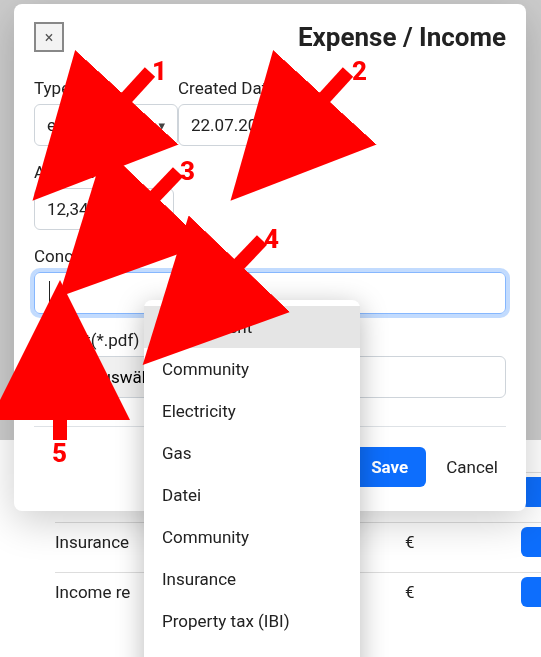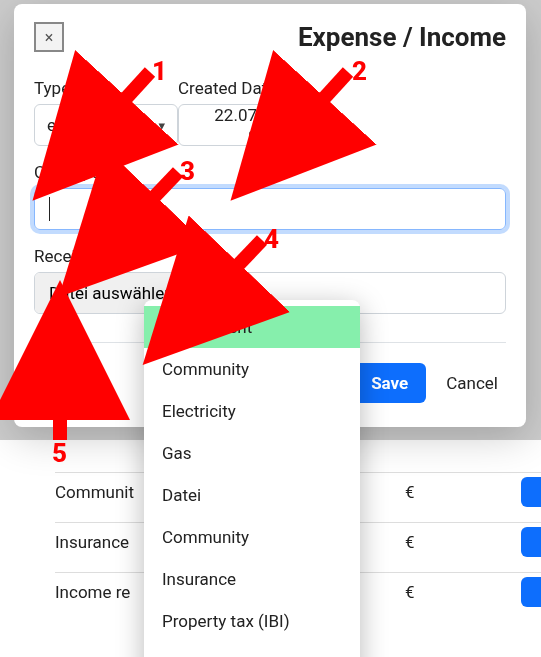--- a/index.html
+++ b/index.html
@@ -20,37 +20,37 @@
   .modal-title { font-size: 26px; font-weight: 700; color: #222; }
   
   .form-row { display: flex; margin-bottom: 16px; flex-wrap: wrap; }
   .form-group { display: flex; flex-direction: column; gap: 6px; }
   .form-label { font-size: 17px; color: #222; }
   .select-ctrl, .date-ctrl, .text-ctrl, .file-ctrl {
     height: 42px; border: 1px solid #ced4da; border-radius: 6px; background: #fff;
     font-size: 17px; color: #222; padding: 0 12px; display: flex; align-items: center;
   }
   .select-ctrl { width: 144px; justify-content: space-between; }
-  .date-ctrl { width: 158px; justify-content: space-between; flex-direction: column; }
+  .date-ctrl { width: 158px; justify-content: space-between; }
   .text-ctrl { width: 140px; }
   .chev { font-size: 13px; color: #444; }
   .cal-icon { width: 16px; height: 16px; }
   
   .concept-input { width: 100%; height: 42px; border: 1px solid #86b7fe; border-radius: 6px; padding: 0 12px; font-size: 17px; outline: none; box-shadow: 0 0 0 4px rgba(13,110,253,0.25); }
   
   .file-ctrl { width: 100%; padding: 0; overflow: hidden; }
   .file-btn { height: 100%; padding: 0 14px; border: none; border-right: 1px solid #ced4da; background: #f0f0f0; font-size: 17px; cursor: pointer; }
   
   .actions { display: flex; justify-content: flex-end; gap: 12px; margin-top: 28px; padding-top: 20px; border-top: 1px solid #dee2e6; }
   .btn-save { background: #0d6efd; color: #fff; border: none; border-radius: 6px; padding: 10px 18px; font-size: 17px; cursor: pointer; font-weight: bold; }
   .btn-cancel { background: none; border: none; color: #222; font-size: 17px; padding: 10px 8px; cursor: pointer; }
   
   .dropdown { position: absolute; top: 300px; left: 144px; width: 216px; background: #fff; border-radius: 8px; box-shadow: 0 6px 28px rgba(0,0,0,0.28); padding: 6px 0; z-index: 50; }
   .dd-item { padding: 11px 18px; font-size: 17px; color: #222; cursor: pointer; }
-  .dd-item.hl { background: #86efac; }
+  .dd-item.hl { background: #e5e5e5; }
   .anum { position: absolute; color: #ff0000; font-weight: 800; font-size: 26px; z-index: 61; }
   
   .cursor-caret { width: 1px; height: 24px; background: #222; margin-left: 2px; }
 </style>
 </head>
 <body>
 
 <div class="backdrop"></div>
 
 <div class="bg-table">
@@ -95,20 +95,28 @@
         <svg class="cal-icon" viewBox="0 0 16 16" fill="#222">
             <rect x="1" y="3" width="14" height="12" rx="1" fill="none" stroke="#222" stroke-width="1.5"></rect>
             <rect x="1" y="3" width="14" height="3" fill="#222"></rect>
             <line x1="4" y1="1" x2="4" y2="4" stroke="#222" stroke-width="1.5"></line>
             <line x1="12" y1="1" x2="12" y2="4" stroke="#222" stroke-width="1.5"></line>
           </svg>
       </div>
     </div>
   </div>
 
+  <div class="form-row">
+    <div class="form-group">
+      <label class="form-label">Amount €</label>
+      <div class="text-ctrl">
+        <span>12,34 €</span>
+      </div>
+    </div>
+  </div>
 
   <div class="form-group" style="margin-bottom:16px">
     <label class="form-label">Concept</label>
     <div class="concept-input" style="display:flex;align-items:center">
       <div class="cursor-caret"></div>
     </div>
   </div>
 
   <div class="form-group">
     <label class="form-label">Receipt(*.pdf)</label>

